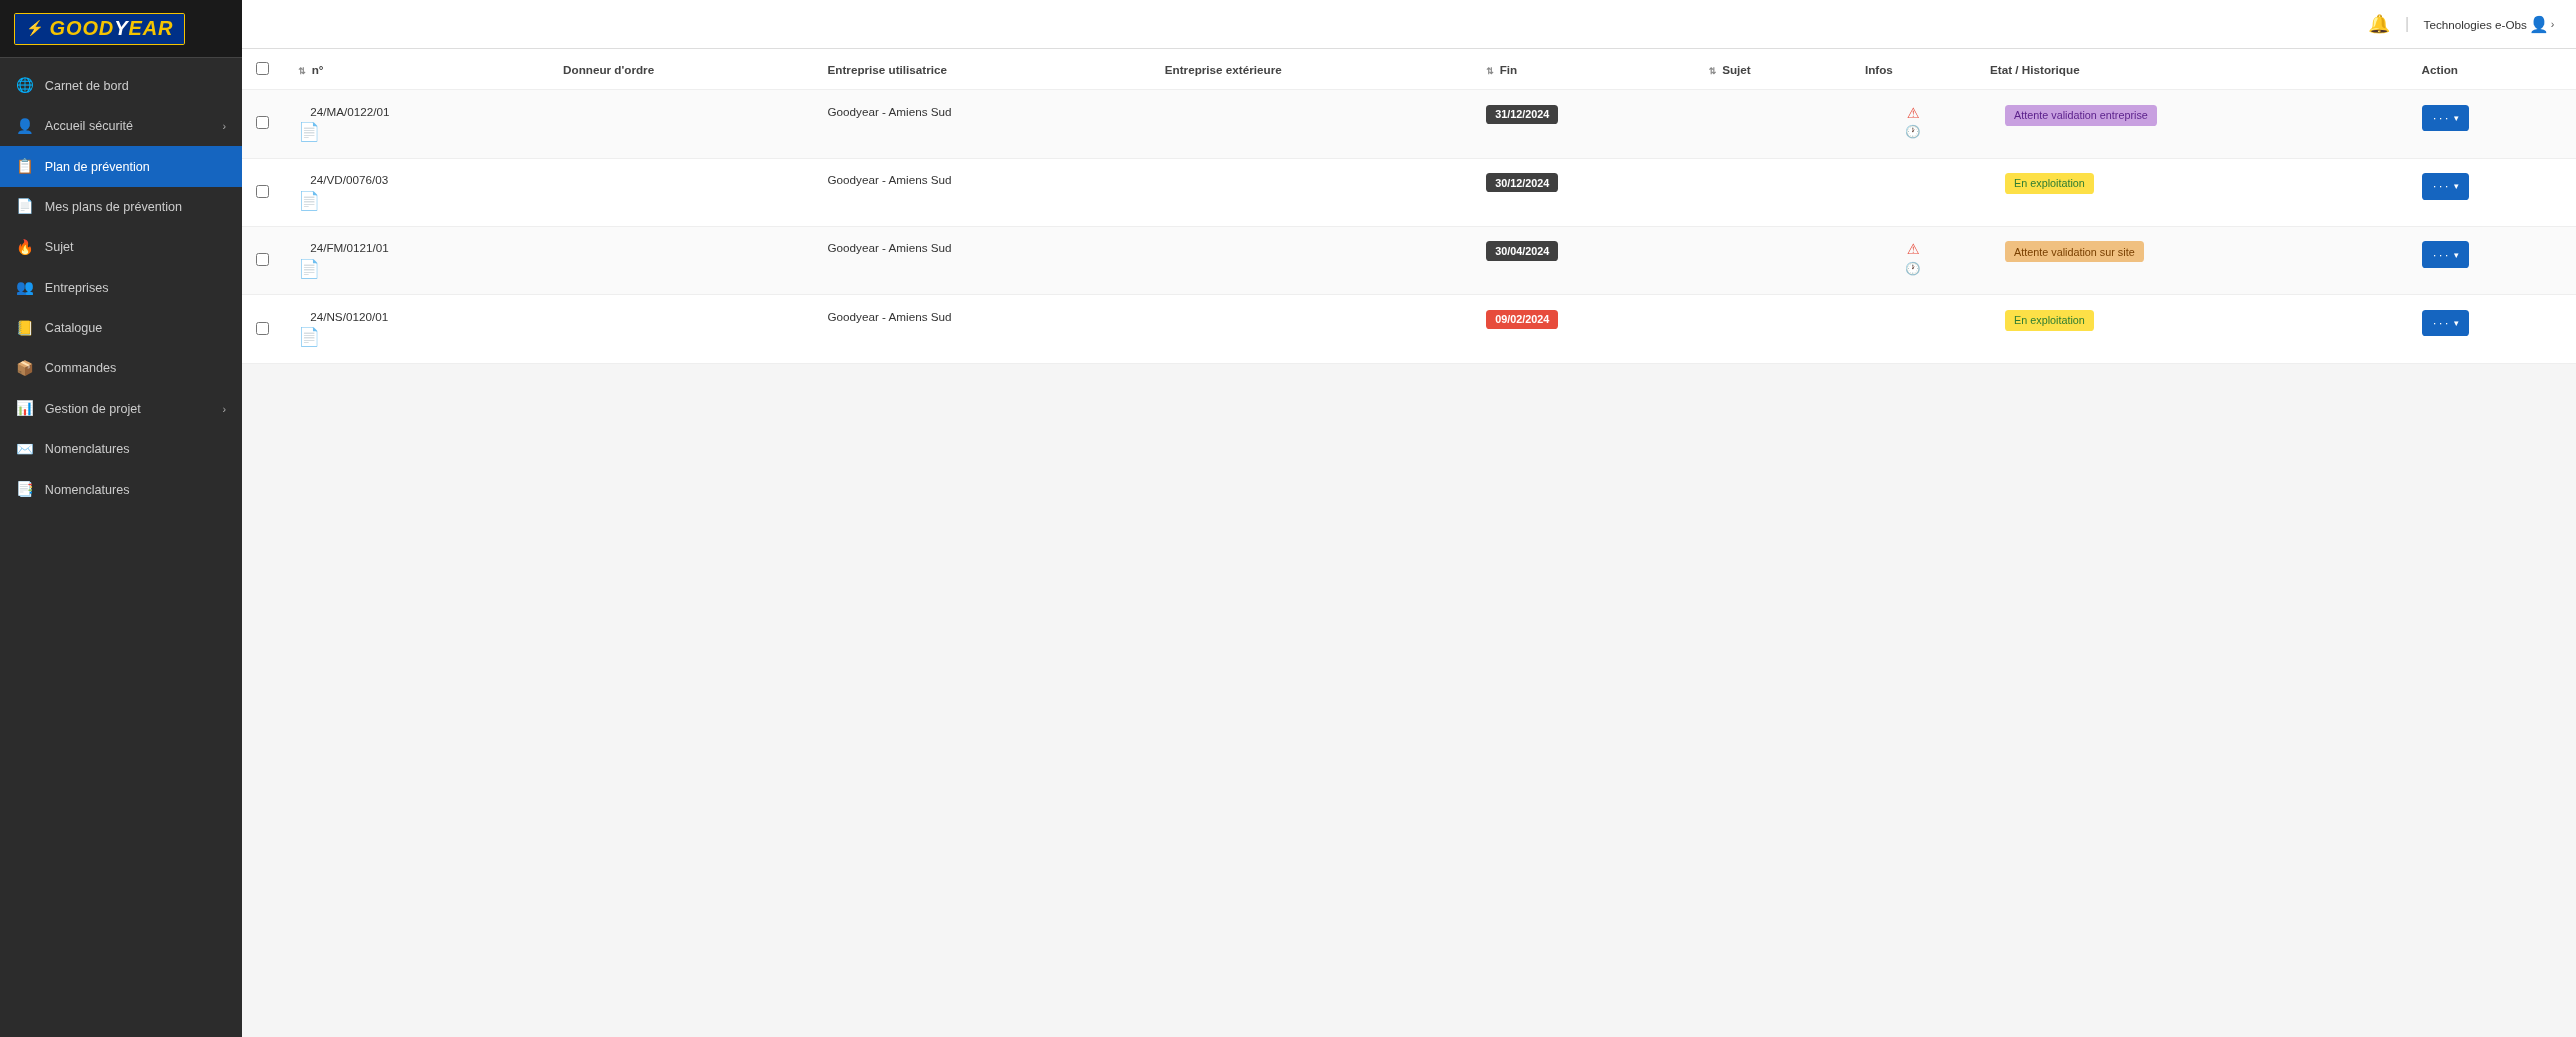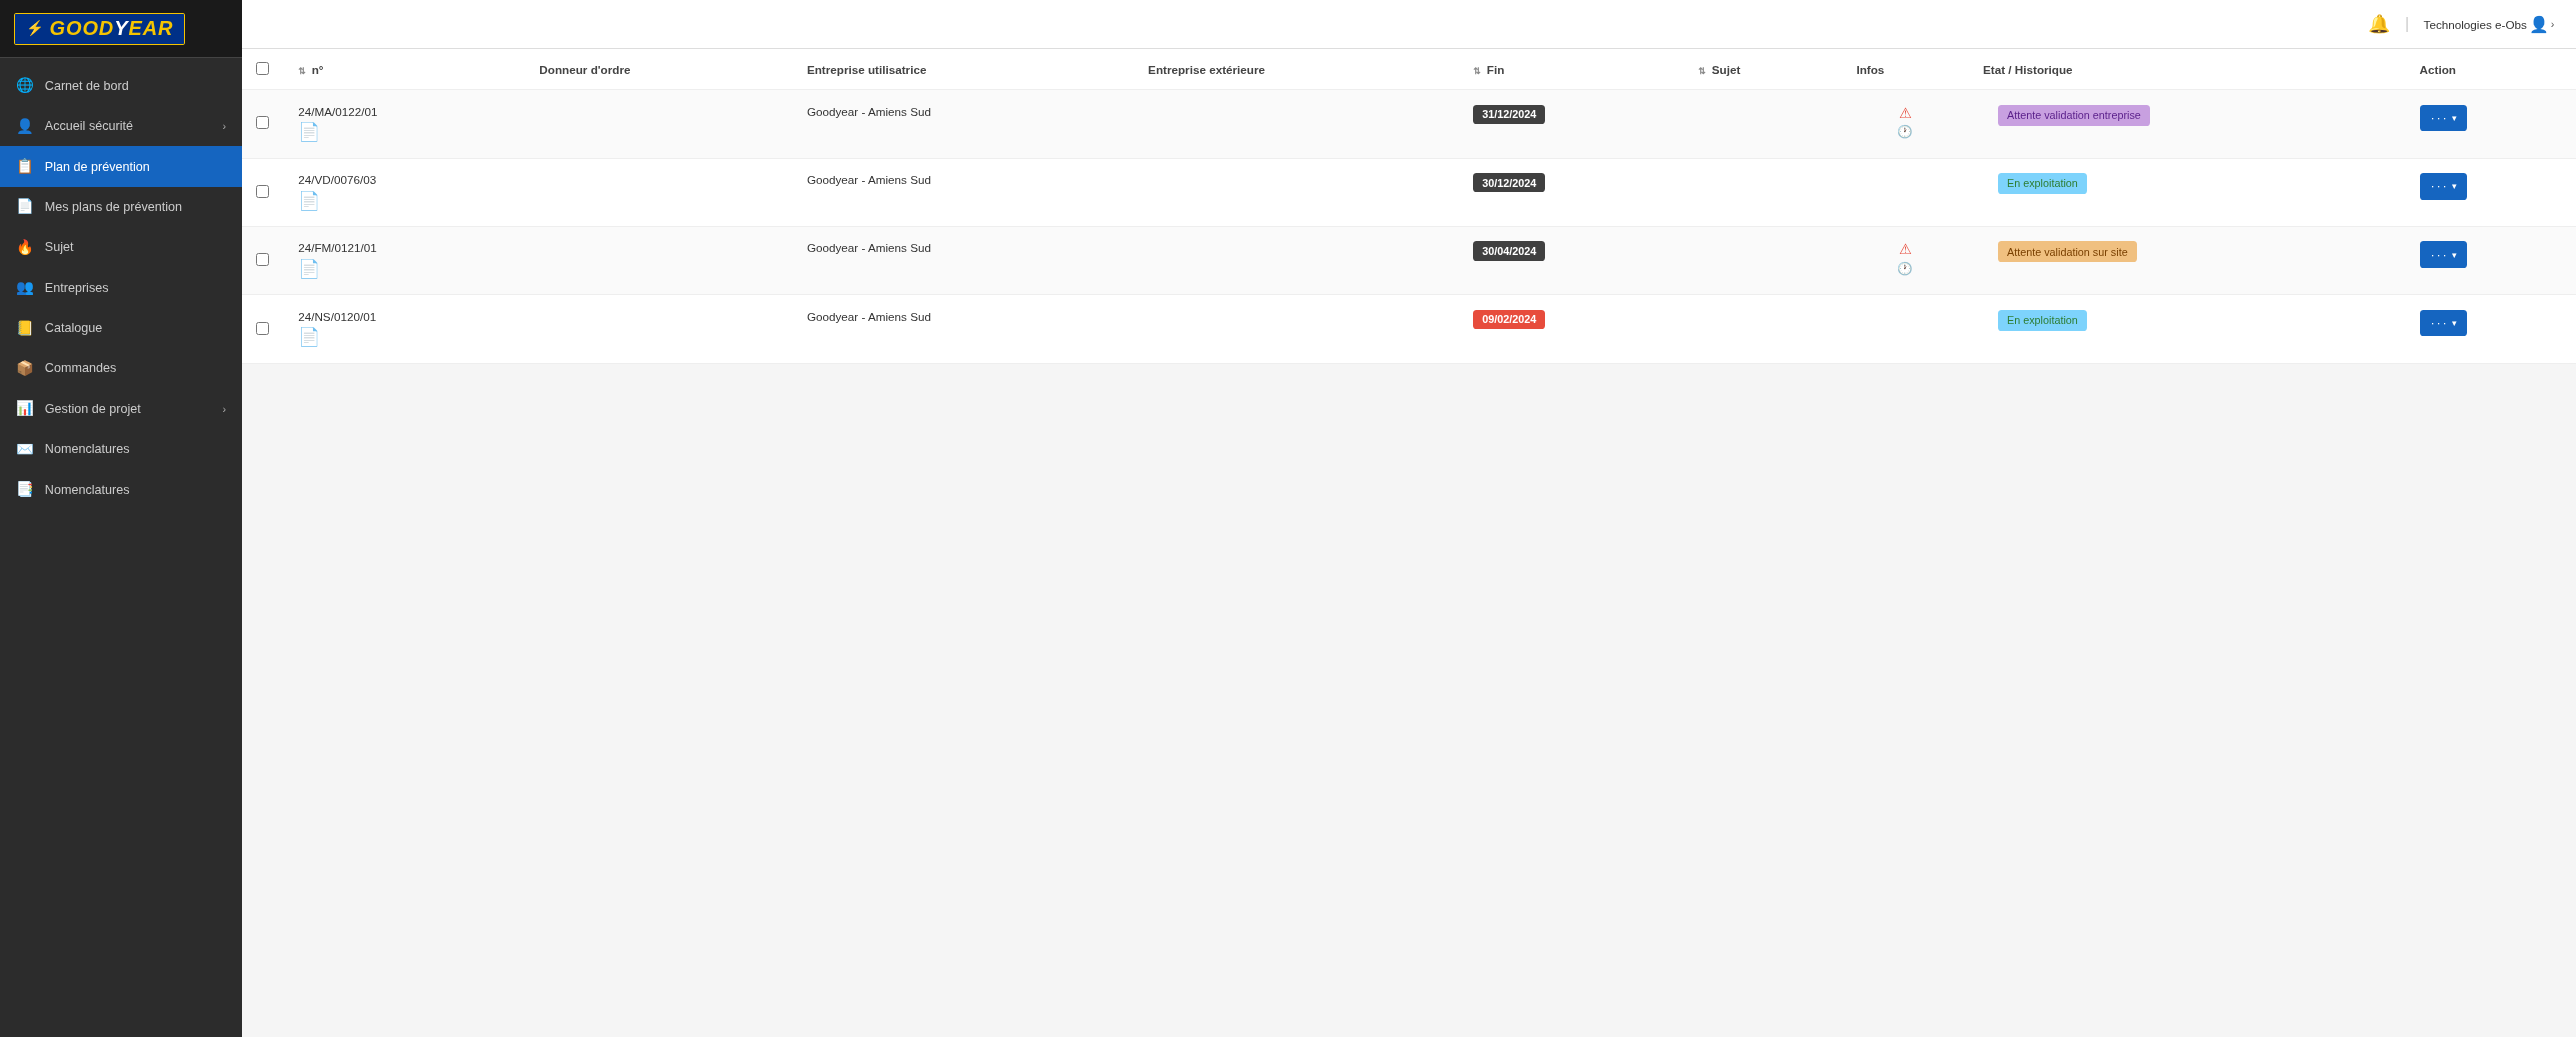--- a/index.html
+++ b/index.html
@@ -160,20 +160,21 @@
       color: #333;
       vertical-align: top;
     }
     .checkbox-cell { width: 36px; vertical-align: middle; }
     .checkbox-cell input[type=checkbox] { cursor: pointer; }
 
     .record-id {
       font-size: 11.7px;
       font-weight: 500;
       color: #333;
+      margin-left: 12px;
     }
     .pdf-icon {
       color: #c0392b;
       font-size: 18px;
       margin-top: 3.6px;
       cursor: pointer;
       display: inline-block;
     }
 
     .date-badge {
@@ -189,21 +190,21 @@
 
     .status-badge {
       display: inline-block;
       padding: 4.5px 9px;
       border-radius: 3.6px;
       font-size: 10.8px;
       font-weight: 500;
       margin-left: 15px;
     }
     .status-purple { background: #c8a0e0; color: #5a1f8a; }
-    .status-green { background: #7dd3fc; color: #2e7d32; }
+    .status-green { background: #fde047; color: #2e7d32; }
     .status-orange { background: #f0c080; color: #7a4000; }
 
     .info-icons {
       display: flex;
       flex-direction: column;
       gap: 3.6px;
       align-items: center;
     }
     .warn-icon { color: #e74c3c; font-size: 14.4px; }
     .clock-icon { color: #e74c3c; font-size: 12.6px; }

